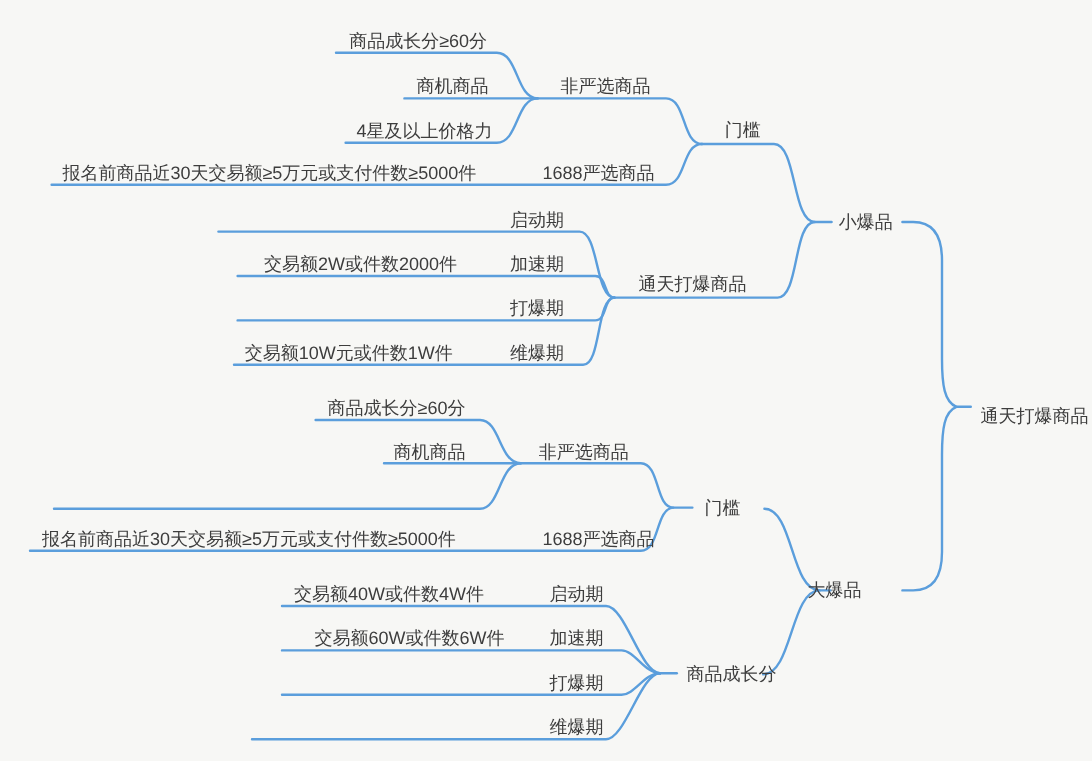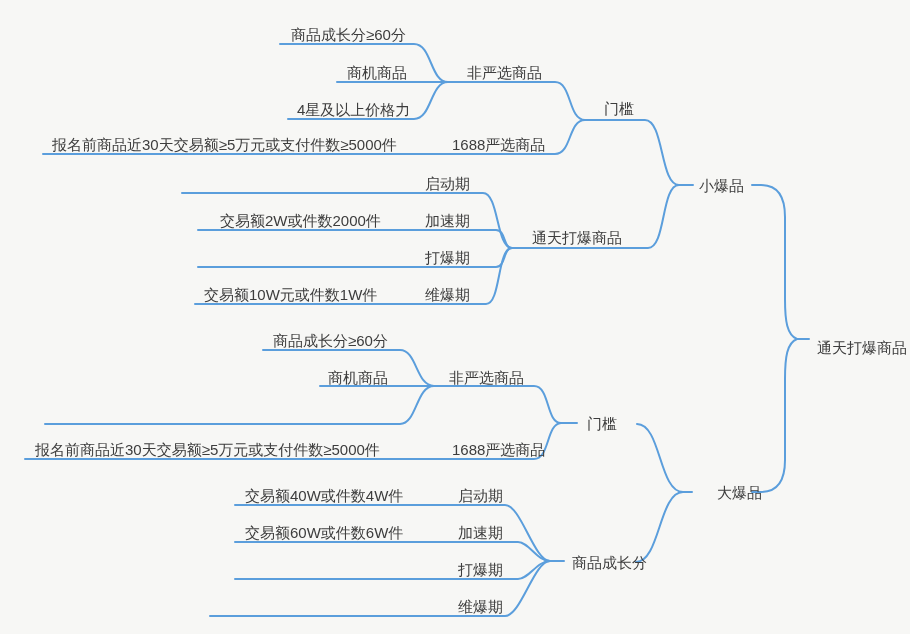--- a/index.html
+++ b/index.html
@@ -83,22 +83,22 @@
   <div class="label" style="left:699px; top:176px">小爆品</div>
 
   <div class="label" style="left:273px; top:331px">商品成长分≥60分</div>
   <div class="label" style="left:328px; top:368px">商机商品</div>
   <div class="label" style="left:449px; top:368px">非严选商品</div>
   <div class="label" style="left:35px;  top:440px">报名前商品近30天交易额≥5万元或支付件数≥5000件</div>
   <div class="label" style="left:452px; top:440px">1688严选商品</div>
   <div class="label" style="left:587px; top:414px">门槛</div>
   <div class="label" style="left:245px; top:486px">交易额40W或件数4W件</div>
   <div class="label" style="left:458px; top:486px">启动期</div>
-  <div class="label" style="left:245px; top:523px">交易额60W或件数6W件</div>
+  <div class="label" style="left:262px; top:523px">交易额60W或件数6W件</div>
   <div class="label" style="left:458px; top:523px">加速期</div>
   <div class="label" style="left:458px; top:560px">打爆期</div>
   <div class="label" style="left:458px; top:597px">维爆期</div>
   <div class="label" style="left:572px; top:553px">商品成长分</div>
-  <div class="label" style="left:717px; top:483px">大爆品</div>
+  <div class="label" style="left:673px; top:483px">大爆品</div>
 
   <div class="label" style="left:817px; top:338px">通天打爆商品</div>
 
 </div>
 
 </body></html>

